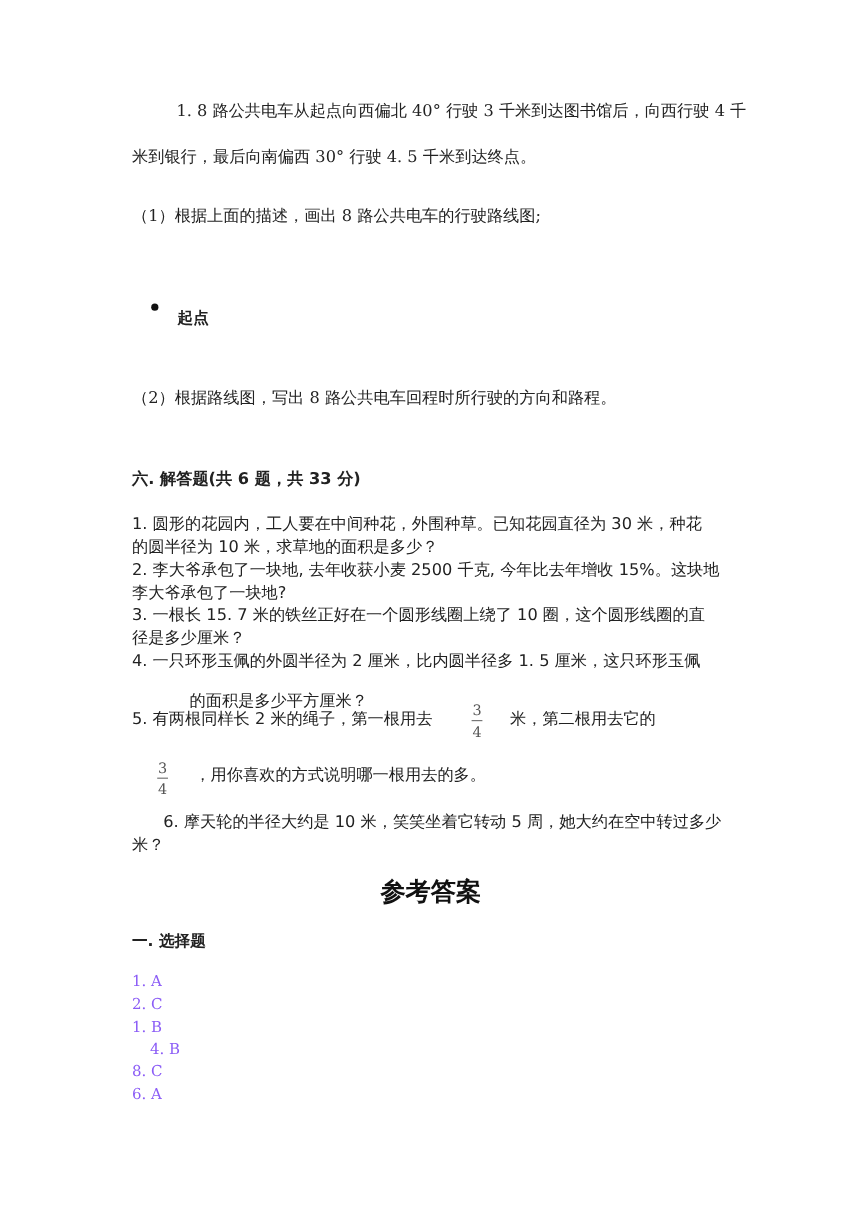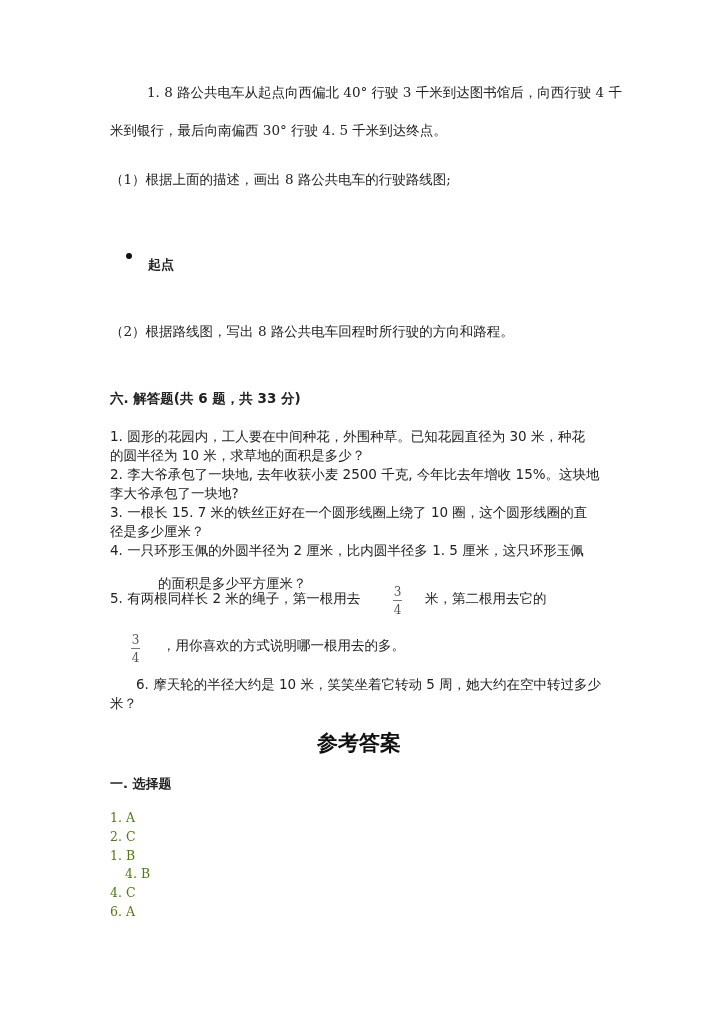--- a/index.html
+++ b/index.html
@@ -43,21 +43,21 @@
     }
     .title {
       font-family: Liberation Serif, serif;
       font-weight: bold;
       font-size: 21px;
       color: #111;
     }
     .answer {
       font-family: "DejaVu Serif", "Liberation Serif", serif;
       font-size: 12.5px;
-      color: #4d7c0f;
+      color: #8b5cf6;
     }
   </style>
 </head>
 <body>
 
 <div class="abs serif" style="left:110px; top:84px;margin-left:37px;">1. 8 路公共电车从起点向西偏北 40° 行驶 3 千米到达图书馆后，向西行驶 4 千</div>
 <div class="abs serif" style="left:110px; top:122px;">米到银行，最后向南偏西 30° 行驶 4. 5 千米到达终点。</div>
 <div class="abs serif" style="left:110px; top:171px;">（1）根据上面的描述，画出 8 路公共电车的行驶路线图;</div>
 
 <div class="dot" style="left:126px; top:253px;"></div>
@@ -94,14 +94,14 @@
 <div class="abs sans" style="left:94px; top:676px;margin-left:42px;">6. 摩天轮的半径大约是 10 米，笑笑坐着它转动 5 周，她大约在空中转过多少</div>
 <div class="abs sans" style="left:110px; top:695px;">米？</div>
 
 <div class="abs title" style="left:317px; top:729px;">参考答案</div>
 <div class="abs sans bold" style="left:110px; top:775px; font-size:13px;">一. 选择题</div>
 
 <div class="abs answer" style="left:110px; top:810px;">1. A</div>
 <div class="abs answer" style="left:110px; top:829px;">2. C</div>
 <div class="abs answer" style="left:110px; top:848px;">1. B</div>
 <div class="abs answer" style="left:110px; top:866px;margin-left:15px;">4. B</div>
-<div class="abs answer" style="left:110px; top:885px;">4. C</div>
+<div class="abs answer" style="left:110px; top:885px;">8. C</div>
 <div class="abs answer" style="left:110px; top:904px;">6. A</div>
 
 </body></html>

